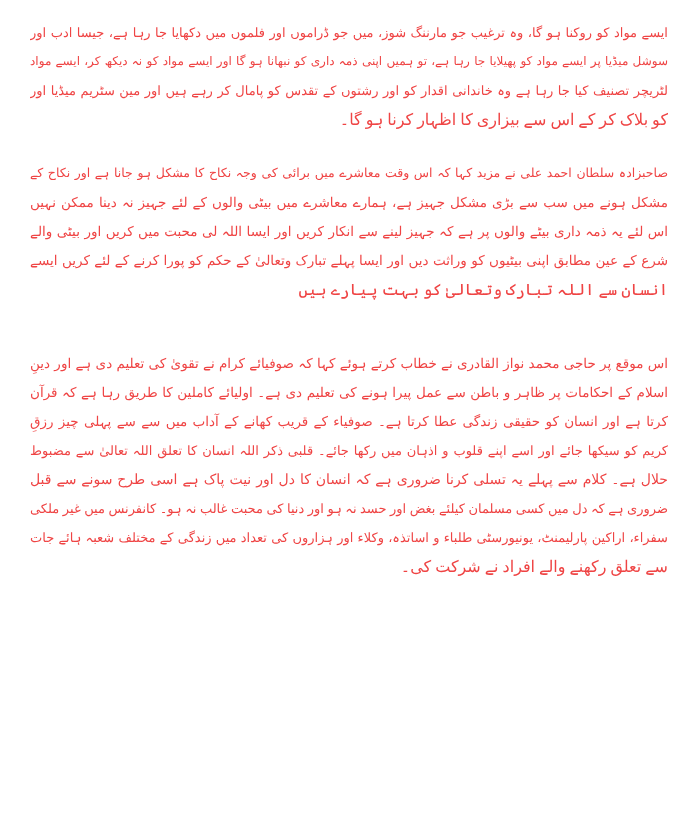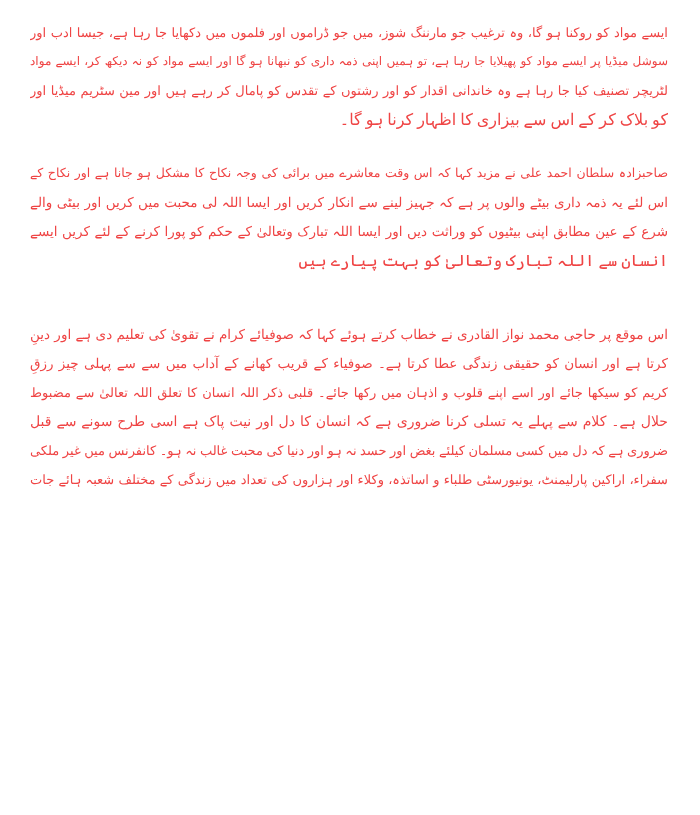--- a/index.html
+++ b/index.html
@@ -47,26 +47,29 @@
 <div class="page">
   <div class="para para1">
     <span class="line" style="font-size: 13px;">ایسے مواد کو روکنا ہو گا، وہ ترغیب جو مارننگ شوز، میں جو ڈراموں اور فلموں میں دکھایا جا رہا ہے، جیسا ادب اور</span>
     <span class="line" style="font-size: 12px;">سوشل میڈیا پر ایسے مواد کو پھیلایا جا رہا ہے، تو ہمیں اپنی ذمہ داری کو نبھانا ہو گا اور ایسے مواد کو نہ دیکھ کر، ایسے مواد</span>
     <span class="line" style="font-size: 13px;">لٹریچر تصنیف کیا جا رہا ہے وہ خاندانی اقدار کو اور رشتوں کے تقدس کو پامال کر رہے ہیں اور مین سٹریم میڈیا اور</span>
     <span class="line last">کو بلاک کر کے اس سے بیزاری کا اظہار کرنا ہو گا۔</span>
   </div>
 
   <div class="para para2">
     <span class="line" style="font-size: 12.5px;">صاحبزادہ سلطان احمد علی نے مزید کہا کہ اس وقت معاشرے میں برائی کی وجہ نکاح کا مشکل ہو جانا ہے اور نکاح کے</span>
+    <span class="line" style="font-size: 13.5px;">مشکل ہونے میں سب سے بڑی مشکل جہیز ہے، ہمارے معاشرے میں بیٹی والوں کے لئے جہیز نہ دینا ممکن نہیں</span>
     <span class="line" style="font-size: 13.5px;">اس لئے یہ ذمہ داری بیٹے والوں پر ہے کہ جہیز لینے سے انکار کریں اور ایسا اللہ لی محبت میں کریں اور بیٹی والے</span>
-    <span class="line" style="font-size: 13.5px;">شرع کے عین مطابق اپنی بیٹیوں کو وراثت دیں اور ایسا اللہ تبارک وتعالیٰ کے حکم کو پورا کرنے کے لئے کریں ایسے</span>
+    <span class="line" style="font-size: 13.5px;">شرع کے عین مطابق اپنی بیٹیوں کو وراثت دیں اور ایسا پہلے تبارک وتعالیٰ کے حکم کو پورا کرنے کے لئے کریں ایسے</span>
     <span class="line last">انسان سے اللہ تبارک وتعالیٰ کو بہت پیارے ہیں</span>
   </div>
 
   <div class="para para3">
     <span class="line" style="font-size: 13.5px; margin-top: 45px;">اس موقع پر حاجی محمد نواز القادری نے خطاب کرتے ہوئے کہا کہ صوفیائے کرام نے تقویٰ کی تعلیم دی ہے اور دینِ</span>
+    <span class="line" style="font-size: 13.5px;">اسلام کے احکامات پر ظاہر و باطن سے عمل پیرا ہونے کی تعلیم دی ہے۔ اولیائے کاملین کا طریق رہا ہے کہ قرآن</span>
     <span class="line" style="font-size: 13.5px;">کرتا ہے اور انسان کو حقیقی زندگی عطا کرتا ہے۔ صوفیاء کے قریب کھانے کے آداب میں سے سے پہلی چیز رزقِ</span>
     <span class="line" style="font-size: 13px;">کریم کو سیکھا جائے اور اسے اپنے قلوب و اذہان میں رکھا جائے۔ قلبی ذکر اللہ انسان کا تعلق اللہ تعالیٰ سے مضبوط</span>
     <span class="line" style="font-size: 14px;">حلال ہے۔ کلام سے پہلے یہ تسلی کرنا ضروری ہے کہ انسان کا دل اور نیت پاک ہے اسی طرح سونے سے قبل</span>
     <span class="line" style="font-size: 13px;">ضروری ہے کہ دل میں کسی مسلمان کیلئے بغض اور حسد نہ ہو اور دنیا کی محبت غالب نہ ہو۔ کانفرنس میں غیر ملکی</span>
     <span class="line" style="font-size: 13px;">سفراء، اراکین پارلیمنٹ، یونیورسٹی طلباء و اساتذہ، وکلاء اور ہزاروں کی تعداد میں زندگی کے مختلف شعبہ ہائے جات</span>
+    <span class="line last">سے تعلق رکھنے والے افراد نے شرکت کی۔</span>
   </div>
 </div>
 
 </body></html>

